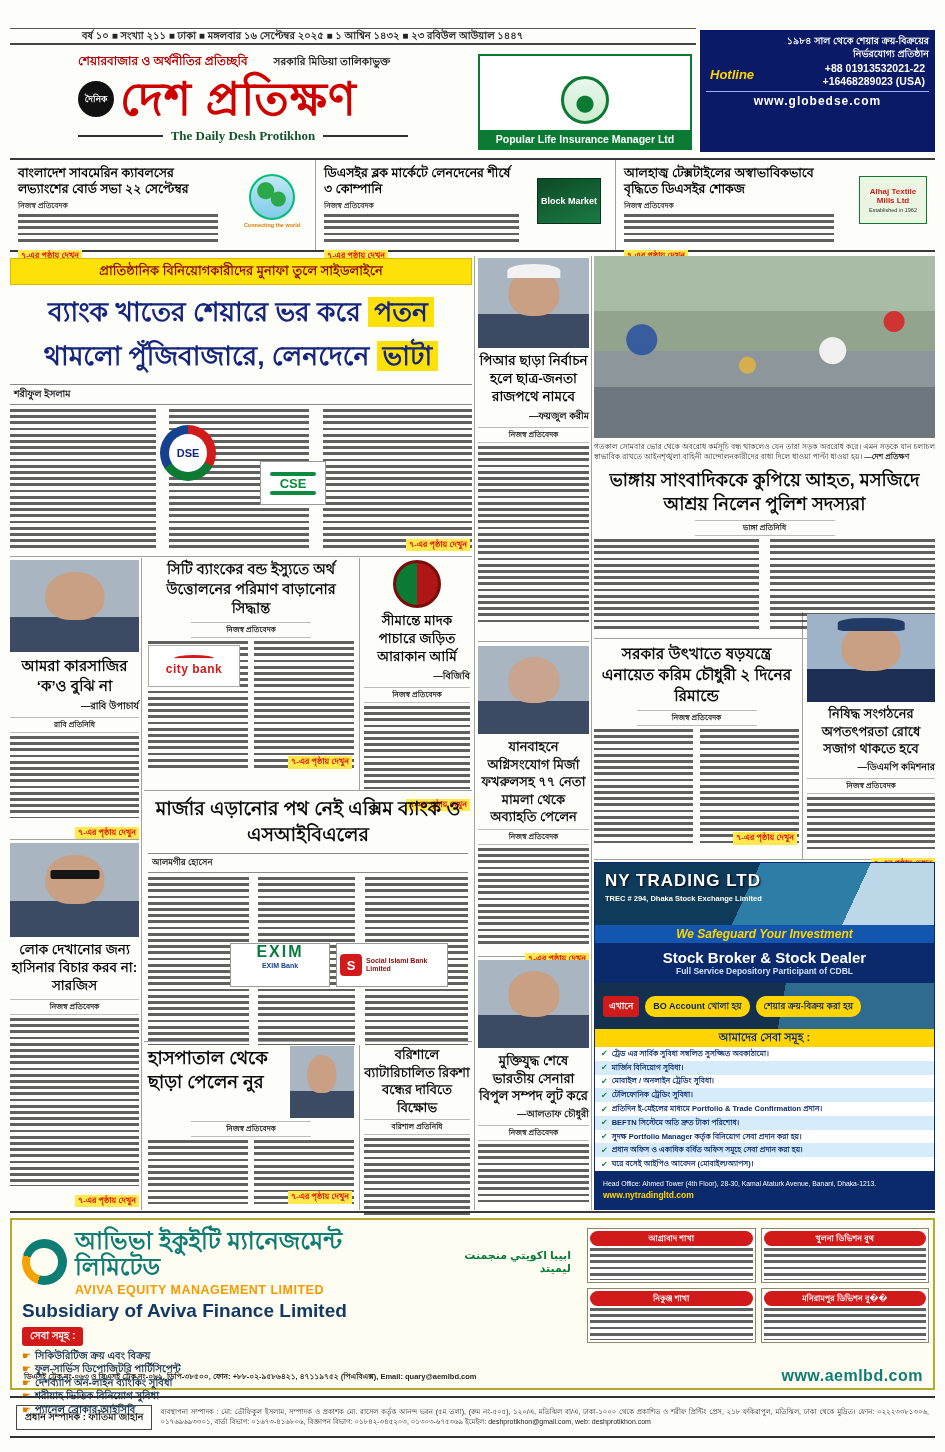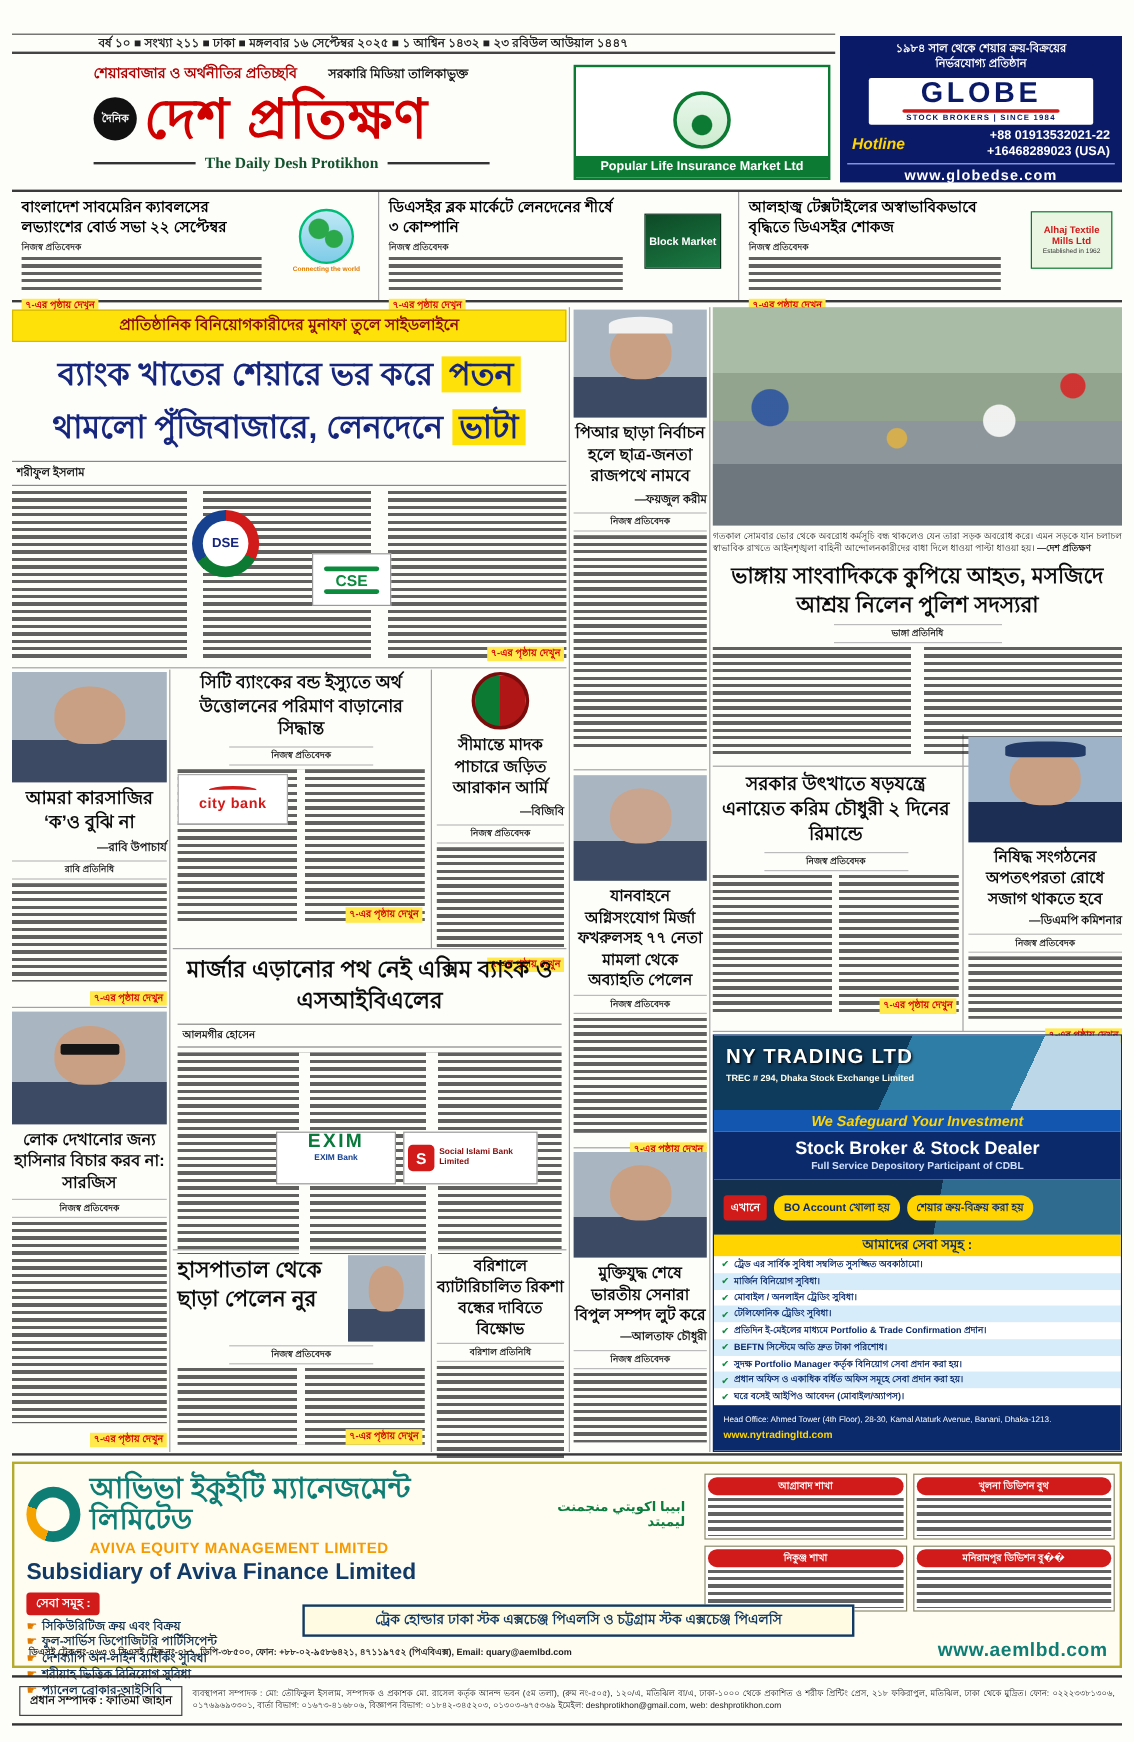--- a/index.html
+++ b/index.html
@@ -31,21 +31,21 @@
   .eng-row .ln{flex:1;height:2px;background:#333;}
   .eng-row .tx{font-family:"Liberation Serif","DejaVu Serif",serif;font-size:13px;font-weight:bold;color:#14532d;white-space:nowrap;}
 
   .pop-ad{border:2px solid #0c7a33;background:#fff;display:flex;flex-direction:column;align-items:center;justify-content:flex-end;}
   .pop-emblem{width:48px;height:48px;border-radius:50%;border:3px solid #0c7a33;background:
     radial-gradient(circle at 50% 60%, #0c7a33 0 8px, transparent 9px),
     linear-gradient(180deg,#e9f7ec,#cdeccf);margin-bottom:6px;}
   .pop-bar{width:100%;background:#0c7a33;color:#fff;font-size:10.5px;font-weight:bold;text-align:center;padding:3px 2px;}
 
   .globe-ad{background:#0b1a66;color:#fff;display:flex;flex-direction:column;padding:5px 6px 4px;}
-  .globe-tag{font-size:9.5px;font-weight:bold;text-align:center;line-height:1.35;}
+  .globe-tag{font-size:9.5px;font-weight:bold;text-align:right;line-height:1.35;}
   .globe-box{background:#fff;margin:4px 18px 2px;text-align:center;padding:1px 0 2px;border-radius:2px;}
   .globe-brand{color:#0b1a66;font-weight:800;font-size:24px;letter-spacing:3px;line-height:1;}
   .globe-swoosh{width:70%;height:3px;background:#d11a1a;margin:1px auto;border-radius:2px;}
   .globe-sub{color:#0b1a66;font-size:6.5px;font-weight:bold;letter-spacing:1px;}
   .globe-hotrow{display:flex;align-items:center;justify-content:space-between;padding:1px 4px;}
   .hotline{color:#ffd400;font-style:italic;font-weight:800;font-size:13px;}
   .globe-phones{text-align:right;font-size:10.5px;font-weight:800;line-height:1.25;}
   .globe-site{border-top:1px solid #9fb0ff;margin-top:2px;text-align:center;font-size:12px;font-weight:800;padding-top:2px;letter-spacing:1px;}
 
   
@@ -174,32 +174,27 @@
     </div>
     <div class="eng-row">
       <span class="ln"></span>
       <span class="tx">The Daily Desh Protikhon</span>
       <span class="ln"></span>
     </div>
   </div>
 
   <div class="abs pop-ad" style="left:478px;top:54px;width:214px;height:96px">
     <div class="pop-emblem"></div>
-    <div class="pop-bar">Popular Life Insurance Market Ltd</div>
+    <div class="pop-bar">Popular Life Insurance Manager Ltd</div>
   </div>
 
   <div class="abs globe-ad" style="left:700px;top:30px;width:235px;height:122px">
     <div class="globe-tag">
       <span>১৯৮৪ সাল থেকে শেয়ার ক্রয়-বিক্রয়ের</span><br>
       <span>নির্ভরযোগ্য প্রতিষ্ঠান</span>
-    </div>
-    <div class="globe-box">
-      <div class="globe-brand">GLOBE</div>
-      <div class="globe-swoosh"></div>
-      <div class="globe-sub">STOCK BROKERS | SINCE 1984</div>
     </div>
     <div class="globe-hotrow">
       <span class="hotline">Hotline</span>
       <span class="globe-phones">
         <span>+88 01913532021-22</span><br>
         <span>+16468289023 (USA)</span>
       </span>
     </div>
     <div class="globe-site">www.globedse.com</div>
   </div>
@@ -502,21 +497,20 @@
       <div class="branch">
         <div class="branch-h">নিকুঞ্জ শাখা</div>
         <div class="sim" style="height:32px"></div>
       </div>
       <div class="branch">
         <div class="branch-h">মনিরামপুর ডিভিশন বু��</div>
         <div class="sim" style="height:32px"></div>
       </div>
     </div>
 
-    <div class="abs trek" style="left:240px;bottom:24px;width:460px">ট্রেক হোল্ডার ঢাকা স্টক এক্সচেঞ্জ পিএলসি ও চট্টগ্রাম স্টক এক্সচেঞ্জ পিএলসি</div>
     <div class="abs aviva-info" style="left:12px;bottom:5px;width:660px">ডিএসই ট্রেক নং-০৬৩ ও সিএসই ট্রেক নং-০৮১, ডিপি-৩৮৫০০, ফোন: +৮৮-০২-৯৫৮৬৪২১, ৪৭১১৯৭৫২ (পিএবিএক্স), Email: quary@aemlbd.com</div>
     <div class="abs aviva-site" style="right:10px;bottom:3px">www.aemlbd.com</div>
   </div>
 
   <div class="abs footer" style="left:10px;top:1396px;width:925px;height:42px">
     <div class="chiefbox">প্রধান সম্পাদক : ফাতিমা জাহান</div>
     <div class="imprint">ব্যবস্থাপনা সম্পাদক : মো: তৌফিকুল ইসলাম, সম্পাদক ও প্রকাশক মো. রাসেল কর্তৃক আনন্দ ভবন (৫ম তলা), (রুম নং-৫০৫), ১২০/এ, মতিঝিল বা/এ, ঢাকা-১০০০ থেকে প্রকাশিত ও শরীফ প্রিন্টিং প্রেস, ২১৮ ফকিরাপুল, মতিঝিল, ঢাকা থেকে মুদ্রিত। ফোন: ০২২২৩৩৮১৩০৬, ০১৭৬৯৬৯৩৩০১, বার্তা বিভাগ: ০১৬৭৩-৪১৬৮০৬, বিজ্ঞাপন বিভাগ: ০১৮৪২-৩৪৫২০৩, ০১৩০৩-৬৭৫৩৬৯ ইমেইল: deshprotikhon@gmail.com, web: deshprotikhon.com</div>
   </div>
 
 </div>

